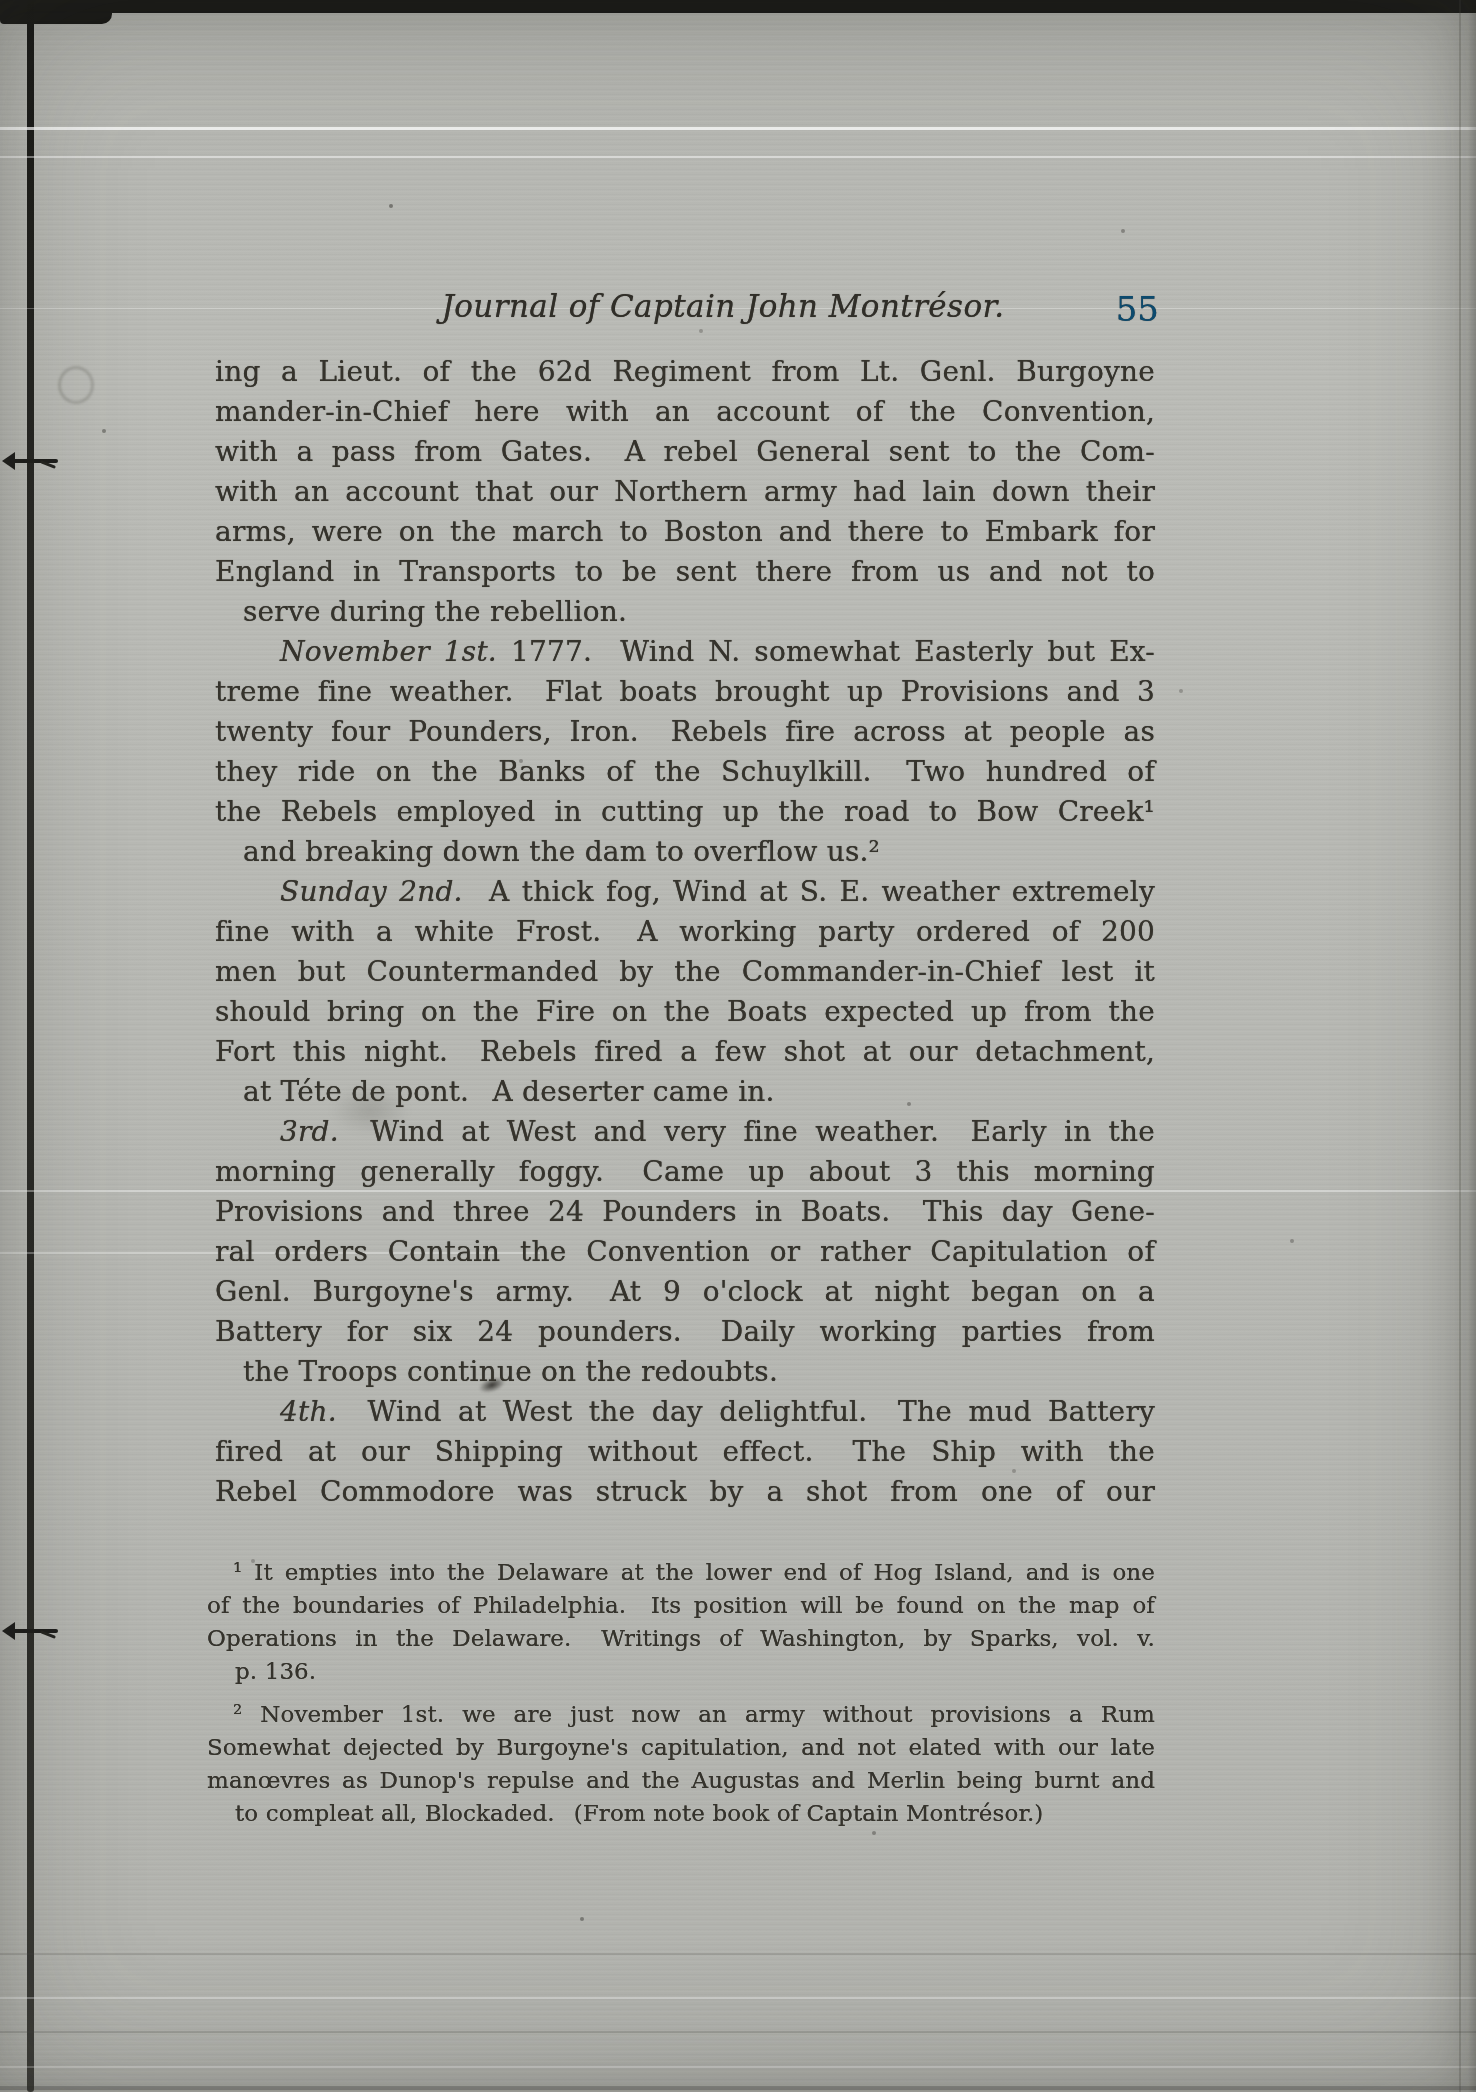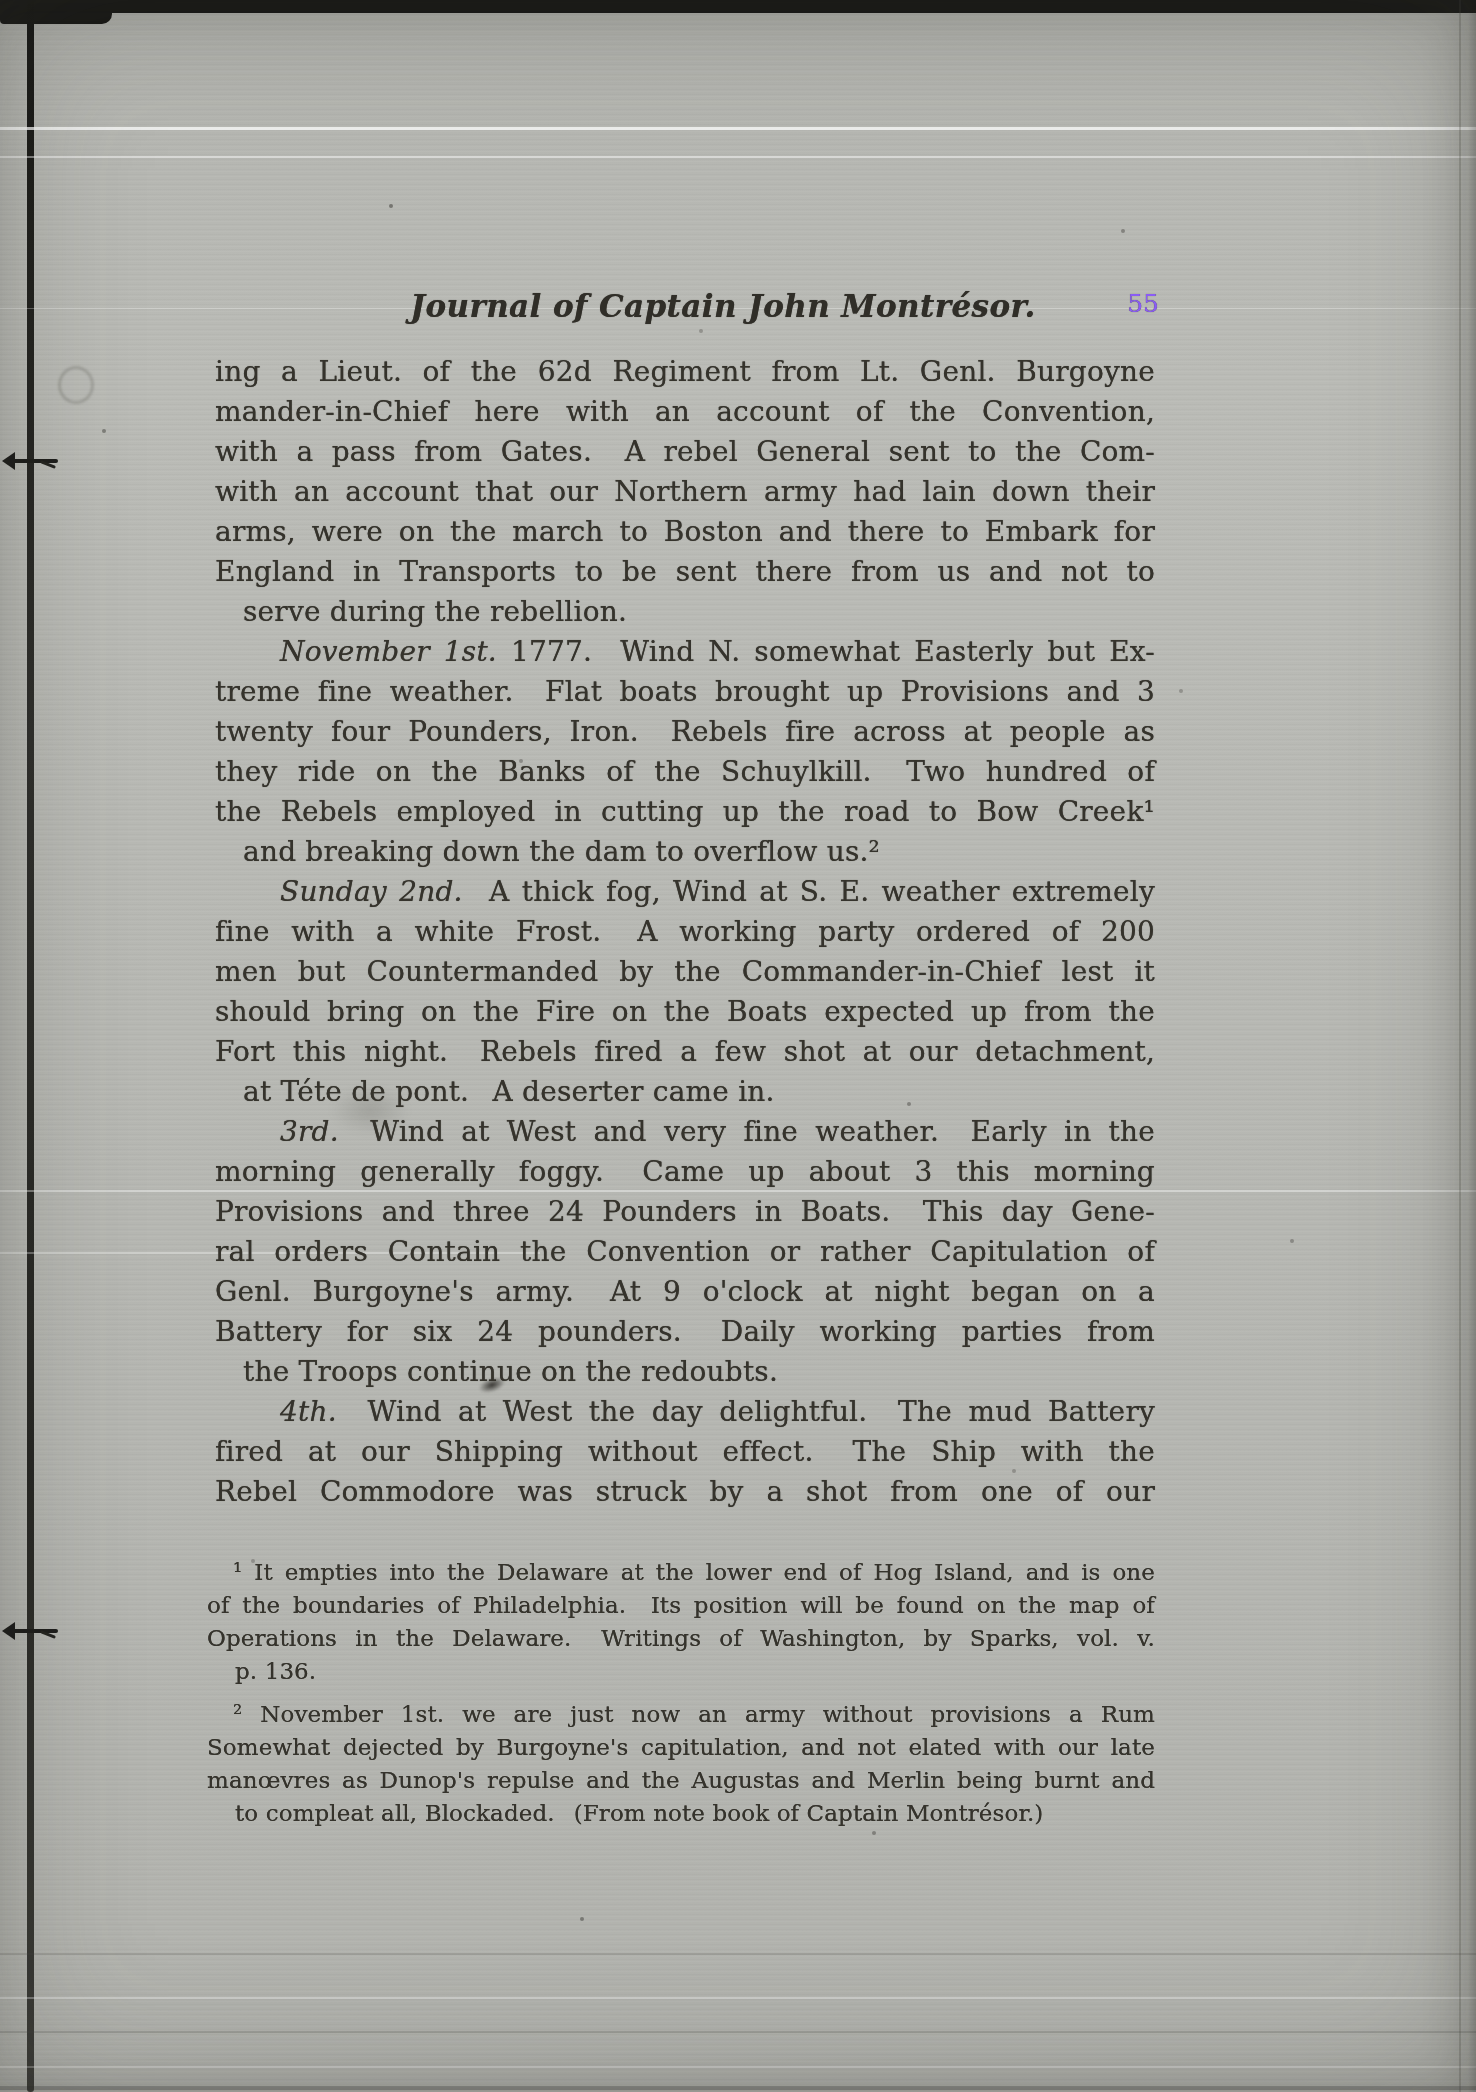--- a/index.html
+++ b/index.html
@@ -49,22 +49,22 @@
     box-shadow:390px 205px 0 1px rgba(52,50,46,0.5),1122px 230px 0 1px rgba(52,50,46,0.4),
       103px 430px 0 1px rgba(52,50,46,0.45),520px 760px 0 1px rgba(52,50,46,0.35),
       908px 1103px 0 1px rgba(52,50,46,0.4),1291px 1240px 0 1px rgba(52,50,46,0.35),
       581px 1918px 0 1px rgba(52,50,46,0.45),1013px 1470px 0 1px rgba(52,50,46,0.3),
       252px 1560px 0 1px rgba(52,50,46,0.3),873px 1832px 0 1px rgba(52,50,46,0.4),
       1180px 690px 0 1px rgba(52,50,46,0.3),700px 330px 0 1px rgba(52,50,46,0.3);}
   
   .page-header{position:absolute;top:288px;left:215px;width:940px;height:44px;}
   .header-title{position:absolute;left:0;right:0;text-align:center;padding-left:76px;
     font-style:italic;font-size:31px;letter-spacing:0.4px;color:#302e28;
-    text-shadow:0 0 0.7px rgba(48,46,40,0.9);font-weight:bold;}
-  .page-number{position:absolute;right:-4px;top:1px;font-size:25px;color:#8b5cf6;
+    text-shadow:0 0 0.7px rgba(48,46,40,0.9);}
+  .page-number{position:absolute;right:-4px;top:1px;font-size:34px;color:#0c4a6e;
     text-shadow:0 0 0.7px rgba(48,46,40,0.9);text-align:right;}
   .text-body{position:absolute;top:352px;left:215px;width:940px;font-size:28px;
     letter-spacing:0.2px;text-shadow:0 0 0.7px rgba(46,44,38,0.85);}
   .footnotes{position:absolute;top:1556px;left:207px;width:948px;font-size:23px;
     letter-spacing:0.1px;text-shadow:0 0 0.6px rgba(46,44,38,0.85);}
   .tline{text-align:justify;text-align-last:justify;}
   .tline.noj{text-align-last:left;margin-left:28px;}
   .text-body .tline{height:40px;line-height:40px;}
   .footnotes .tline{height:33px;line-height:33px;}
   .text-body .ind{text-indent:38px;}

